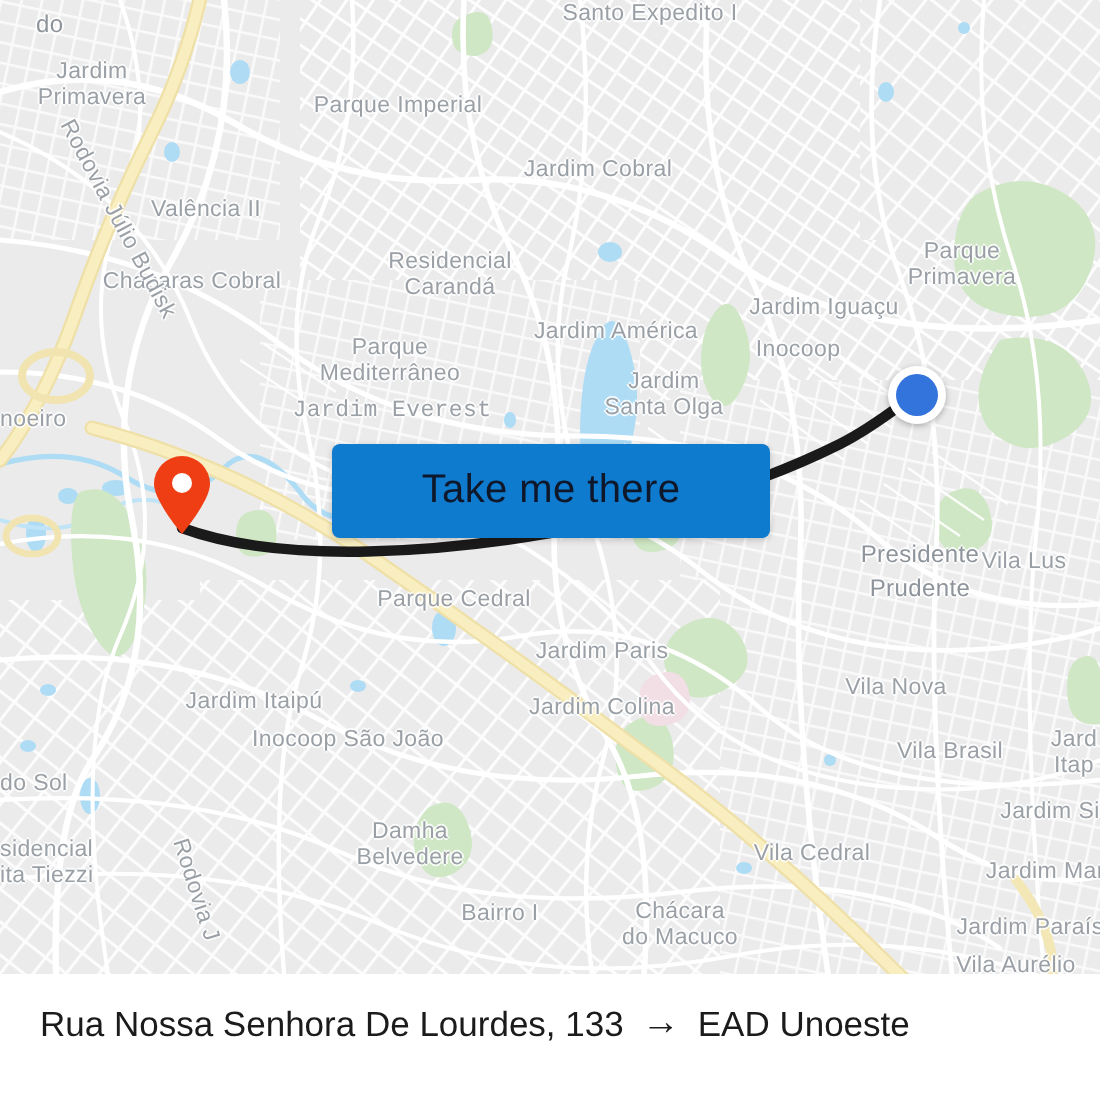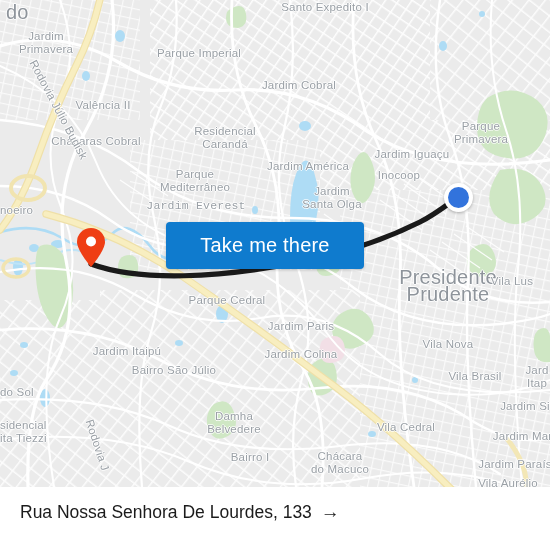--- a/index.html
+++ b/index.html
@@ -35,21 +35,21 @@
     font-family: "Liberation Sans", sans-serif;
     line-height: 12.5px;
     white-space: pre;
     letter-spacing: .2px;
     text-shadow:
        1px 0 0 rgba(255,255,255,.85), -1px 0 0 rgba(255,255,255,.85),
        0 1px 0 rgba(255,255,255,.85), 0 -1px 0 rgba(255,255,255,.85);
     pointer-events: none;
   }
   .lbl.c  { text-align: center; transform: translateX(-50%); }
-  .lbl.big { font-size: 20px; line-height: 17px; color: #8e949b; }
+  .lbl.big { font-size: 12px; line-height: 17px; color: #8e949b; margin-left: 12px; }
   .lbl.rot { transform-origin: left top; color:#9aa0a6; }
 
   
   #route-svg { position:absolute; left:0; top:0; width:550px; height:487px; pointer-events:none; }
 
   
   #origin-pin {
     position: absolute;
     left: 76px; top: 228px;
     width: 30px; height: 40px;
@@ -69,25 +69,25 @@
     left: 4px; top: 4px;
     width: 21px; height: 21px;
     border-radius: 50%;
     background: #3273dc;
   }
 
   
   #cta {
     position: absolute;
     left: 166px; top: 222px;
-    width: 198px; height: 47px;
+    width: 219px; height: 47px;
     background: #0f7bce;
     border: none;
     border-radius: 4px;
-    color: #ffffff;
+    color: #0f172a;
     font-size: 20px;
     font-family: "Liberation Sans", sans-serif;
     letter-spacing: .2px;
     cursor: pointer;
     box-shadow: 0 1px 3px rgba(0,0,0,.20);
     display: flex;
     align-items: center;
     justify-content: center;
     padding: 0;
   }
@@ -285,24 +285,24 @@
 Prudente</div>
         <div class="lbl c" style="left: 512px; top: 275px;">Vila Lus</div>
         <div class="lbl c" style="left: 227px; top: 294px;">Parque Cedral</div>
         <div class="lbl c" style="left: 301px; top: 320px;">Jardim Paris</div>
         <div class="lbl c" style="left: 448px; top: 338px;">Vila Nova</div>
         <div class="lbl c" style="left: 301px; top: 348px;">Jardim Colina</div>
         <div class="lbl c" style="left: 127px; top: 345px;">Jardim Itaipú</div>
         <div class="lbl c" style="left: 475px; top: 370px;">Vila Brasil</div>
         <div class="lbl c" style="left: 537px; top: 364px;">Jard
 Itap</div>
-        <div class="lbl c" style="left: 174px; top: 364px;">Bairro São Júlio</div>
+        <div class="lbl c" style="left: 174px; top: 364px;">Inocoop São João</div>
         <div class="lbl c" style="left: 525px; top: 400px;">Jardim Si</div>
         <div class="lbl" style="left: 0px; top: 386px;">do Sol</div>
-        <div class="lbl c" style="left: 234px; top: 410px;">Damha
+        <div class="lbl c" style="left: 205px; top: 410px;">Damha
 Belvedere</div>
         <div class="lbl c" style="left: 406px; top: 421px;">Vila Cedral</div>
         <div class="lbl c" style="left: 524px; top: 430px;">Jardim Mari</div>
         <div class="lbl" style="left: 0px; top: 419px;">sidencial
 ita Tiezzi</div>
         <div class="lbl c" style="left: 250px; top: 451px;">Bairro I</div>
         <div class="lbl c" style="left: 340px; top: 450px;">Chácara
 do Macuco</div>
         <div class="lbl c" style="left: 515px; top: 458px;">Jardim Paraís</div>
         <div class="lbl c" style="left: 508px; top: 477px;">Vila Aurélio</div>
@@ -327,16 +327,17 @@
       <span>Take me there</span>
     </button>
 
 
   </div>
 
   <div id="footer">
     <div id="trip">
       <span>Rua Nossa Senhora De Lourdes, 133</span>
       <span class="arrow">→</span>
+      <span>EAD Unoeste</span>
     </div>
   </div>
 
 </div>
 
 </body></html>

